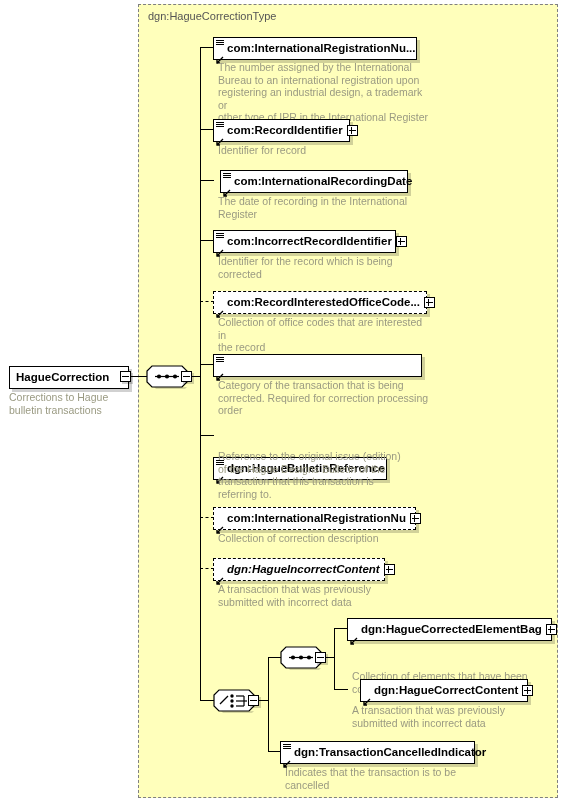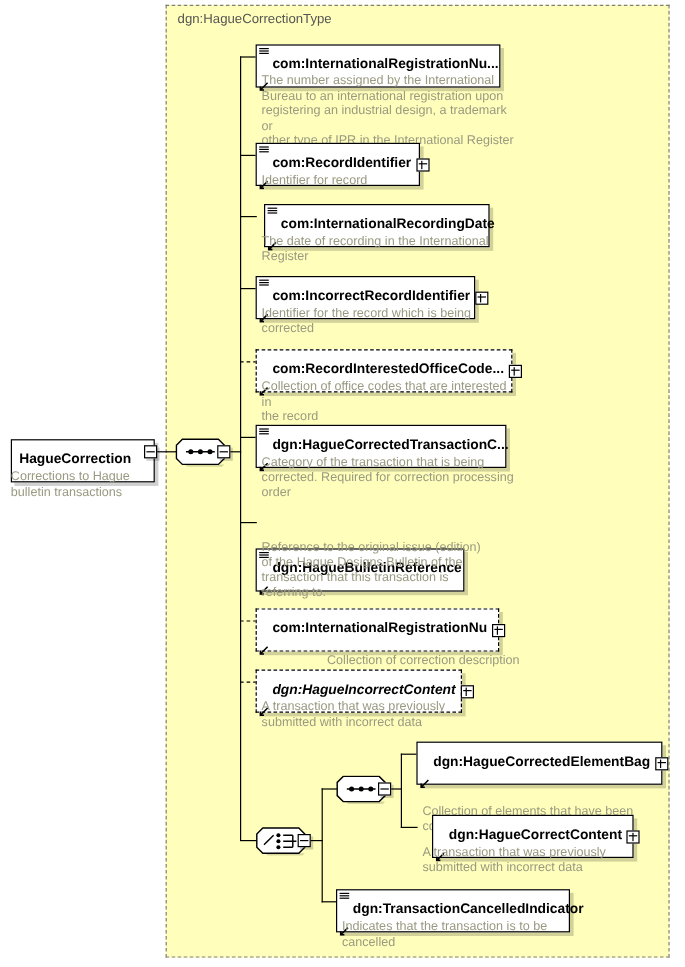--- a/index.html
+++ b/index.html
@@ -41,21 +41,21 @@
     font-family: "Liberation Sans", sans-serif;
     white-space: nowrap;
   }
 
   
   .node {
     position: absolute;
     box-sizing: border-box;
     background: #ffffff;
     border: 1px solid #000000;
-    height: 36px;
+    height: 23px;
     display: flex;
     align-items: center;
     box-shadow: 3px 3px 0 rgba(0,0,0,0.18);
   }
   .node.optional {
     border: 1px dashed #000000;
   }
   .node.root {
     box-shadow: 3px 3px 0 rgba(0,0,0,0.18);
   }
@@ -296,21 +296,20 @@
     <span class="glyph-seq">
         <i></i>
         <i></i>
         <i></i>
       </span>
     <span class="glyph-arrow">
       <svg width="8" height="8" viewBox="0 0 8 8">
           <path d="M7 1 L1 7 M1 4 L1 7 L4 7" stroke="#000" stroke-width="1.3" fill="none"></path>
         </svg>
     </span>
-    <span class="node-label pad-icon pad-right">dgn:HagueCorrectedTransactionC...</span>
   </div>
   <div class="desc" style="left:218px; top:379px; width:215px;">Category of the transaction that is being
 corrected. Required for correction processing
 order</div>
 
   <div class="node" style="left:213px; top:425px; width:174px;margin-top:32px;">
     <span class="glyph-seq">
         <i></i>
         <i></i>
         <i></i>
@@ -329,21 +328,21 @@
 
   <div class="node optional" style="left:213px; top:507px; width:203px;">
     <span class="glyph-arrow">
       <svg width="8" height="8" viewBox="0 0 8 8">
           <path d="M7 1 L1 7 M1 4 L1 7 L4 7" stroke="#000" stroke-width="1.3" fill="none"></path>
         </svg>
     </span>
     <span class="node-label pad-icon">com:InternationalRegistrationNu</span>
     <span class="expander"></span>
   </div>
-  <div class="desc" style="left:218px; top:544px; width:215px;text-align:right;">Collection of correction description</div>
+  <div class="desc" style="left:218px; top:532px; width:215px;">Collection of correction description</div>
 
   <div class="node optional" style="left:213px; top:558px; width:172px;font-style:italic;">
     <span class="glyph-arrow">
       <svg width="8" height="8" viewBox="0 0 8 8">
           <path d="M7 1 L1 7 M1 4 L1 7 L4 7" stroke="#000" stroke-width="1.3" fill="none"></path>
         </svg>
     </span>
     <span class="node-label pad-icon">dgn:HagueIncorrectContent</span>
     <span class="expander"></span>
   </div>

